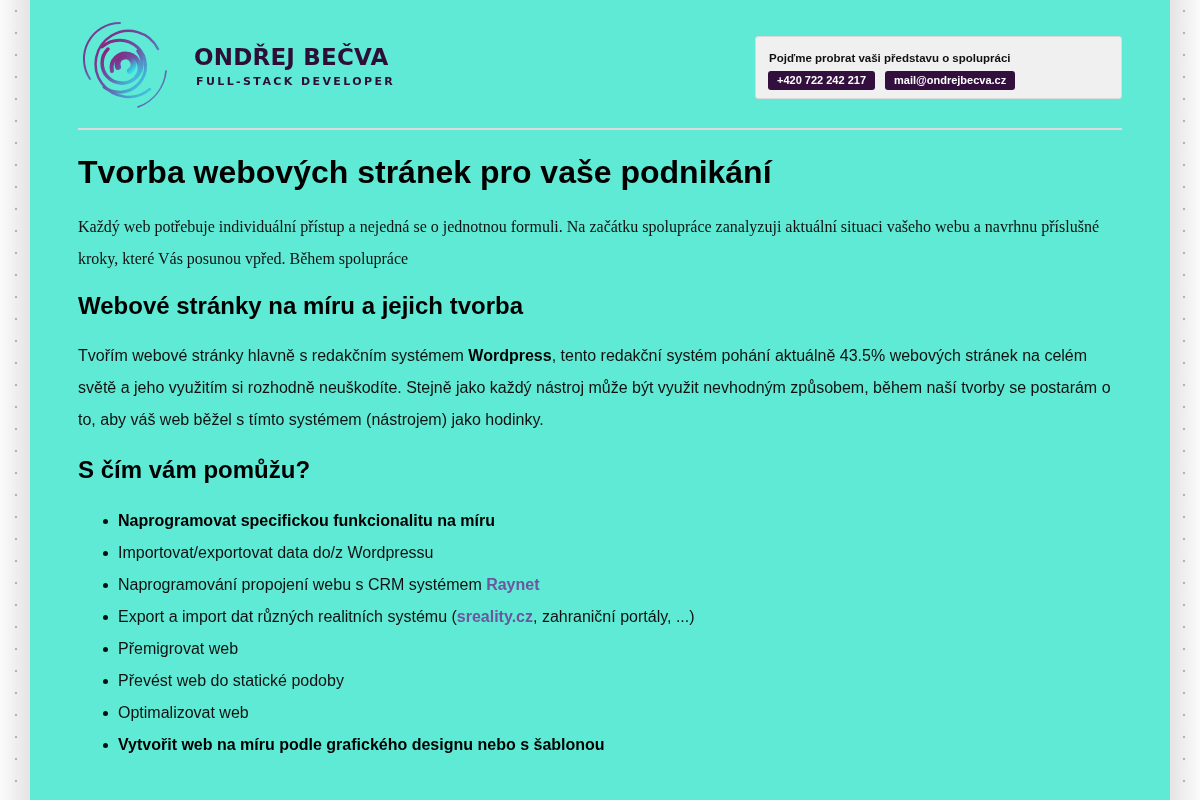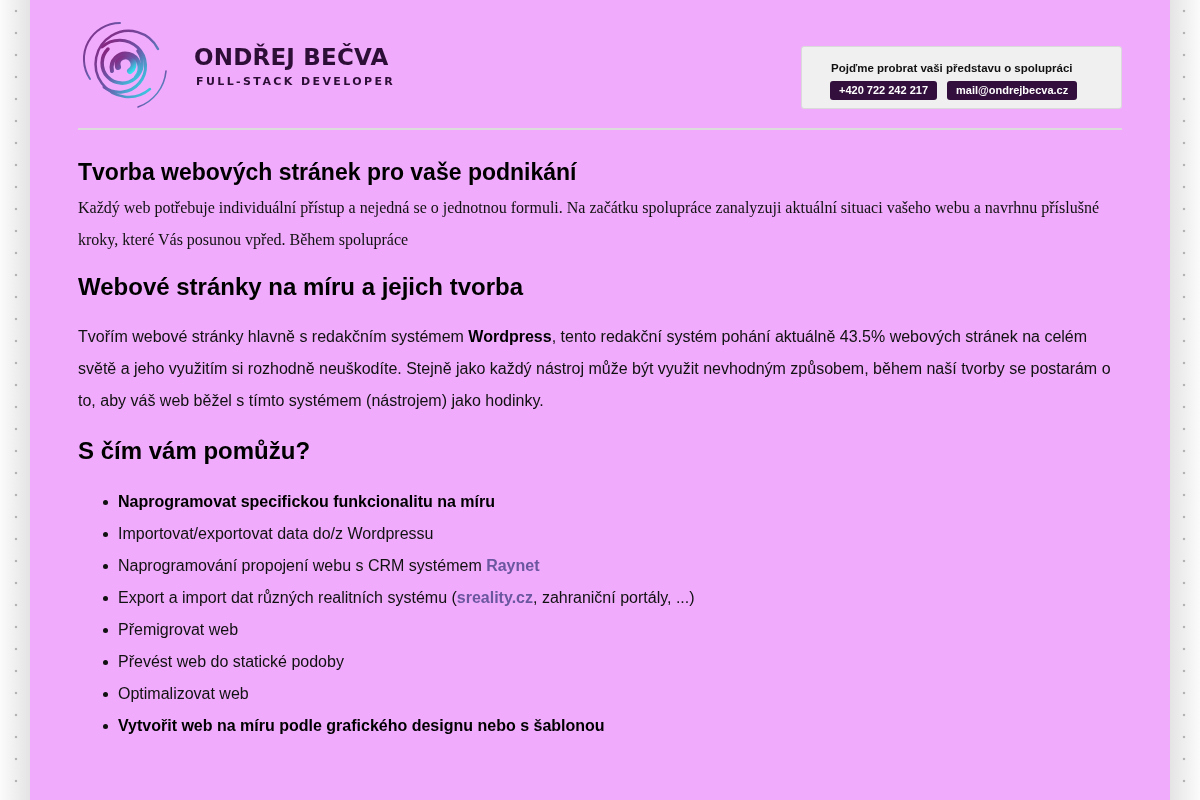--- a/index.html
+++ b/index.html
@@ -24,21 +24,21 @@
     .bg-right {
       right: 0;
       background-image:
         radial-gradient(circle, #b4b4b4 1.4px, transparent 1.6px),
         linear-gradient(to right, #e4e4e4, #fbfbfb);
       background-size: 30px 22px, 30px 100%;
       background-position: -1px 0, 0 0;
     }
     .page {
       position: absolute; left: 30px; top: 0; width: 1140px; height: 800px;
-      background: #f0abfc;
+      background: #5eead4;
       padding: 0 48px;
     }
     header.site-header {
       height: 130px;
       display: flex; align-items: flex-start; justify-content: space-between;
       border-bottom: 2px solid #dcdcdc;
     }
     .logo { display: flex; align-items: center; margin-top: 19px; }
     .logo svg { display: block; }
     .brand { margin-left: 24px; margin-top: 2px; }
@@ -47,39 +47,39 @@
       font-weight: bold; font-size: 23px; letter-spacing: 0.2px;
       color: #2d0e36;
       line-height: 26px;
     }
     .brand-sub {
       font-family: "DejaVu Sans", sans-serif;
       font-weight: bold; font-size: 11px; letter-spacing: 2.4px;
       color: #2d0e36; margin-top: 5px; margin-left: 2px;
     }
     .contact-box {
-      margin-top: 46px;
+      margin-top: 36px;
       background: #f0f0f0;
       border: 1px solid #dadada;
       border-radius: 3px;
-      padding: 15px 12px 8px 28px;
-      width: 321px;
+      padding: 15px 12px 8px 12px;
+      width: 367px;
     }
     .contact-title {
       font-size: 11.5px; font-weight: bold; color: #111; margin-bottom: 7px; margin-left: 1px;
     }
     .contact-buttons { display: flex; gap: 10px; }
     .pill {
       background: #330f3d; color: #fff;
       font-weight: bold; font-size: 11px;
       padding: 3px 9px 4px 9px; border-radius: 3px;
       text-decoration: none; display: inline-block;
     }
     main { padding-top: 22px; }
-    h1 { font-size: 23px; font-weight: bold; color: #000; line-height: 40px; }
+    h1 { font-size: 32px; font-weight: bold; color: #000; line-height: 40px; margin-bottom: 19px; }
     h2 { font-size: 24px; font-weight: bold; color: #000; line-height: 30px; }
     p { font-size: 16px; line-height: 32px; color: #111; }
     .p1 { margin-bottom: 16px; font-family: Liberation Serif, serif; }
     .h2a { margin-bottom: 19px; }
     .p2 { margin-bottom: 19px; }
     .h2b { margin-bottom: 20px; }
     ul { list-style: none; padding-left: 40px; }
     ul li { font-size: 16px; line-height: 32px; position: relative; color: #111; }
     ul li::before {
       content: ""; position: absolute; left: -15px; top: 14px;

